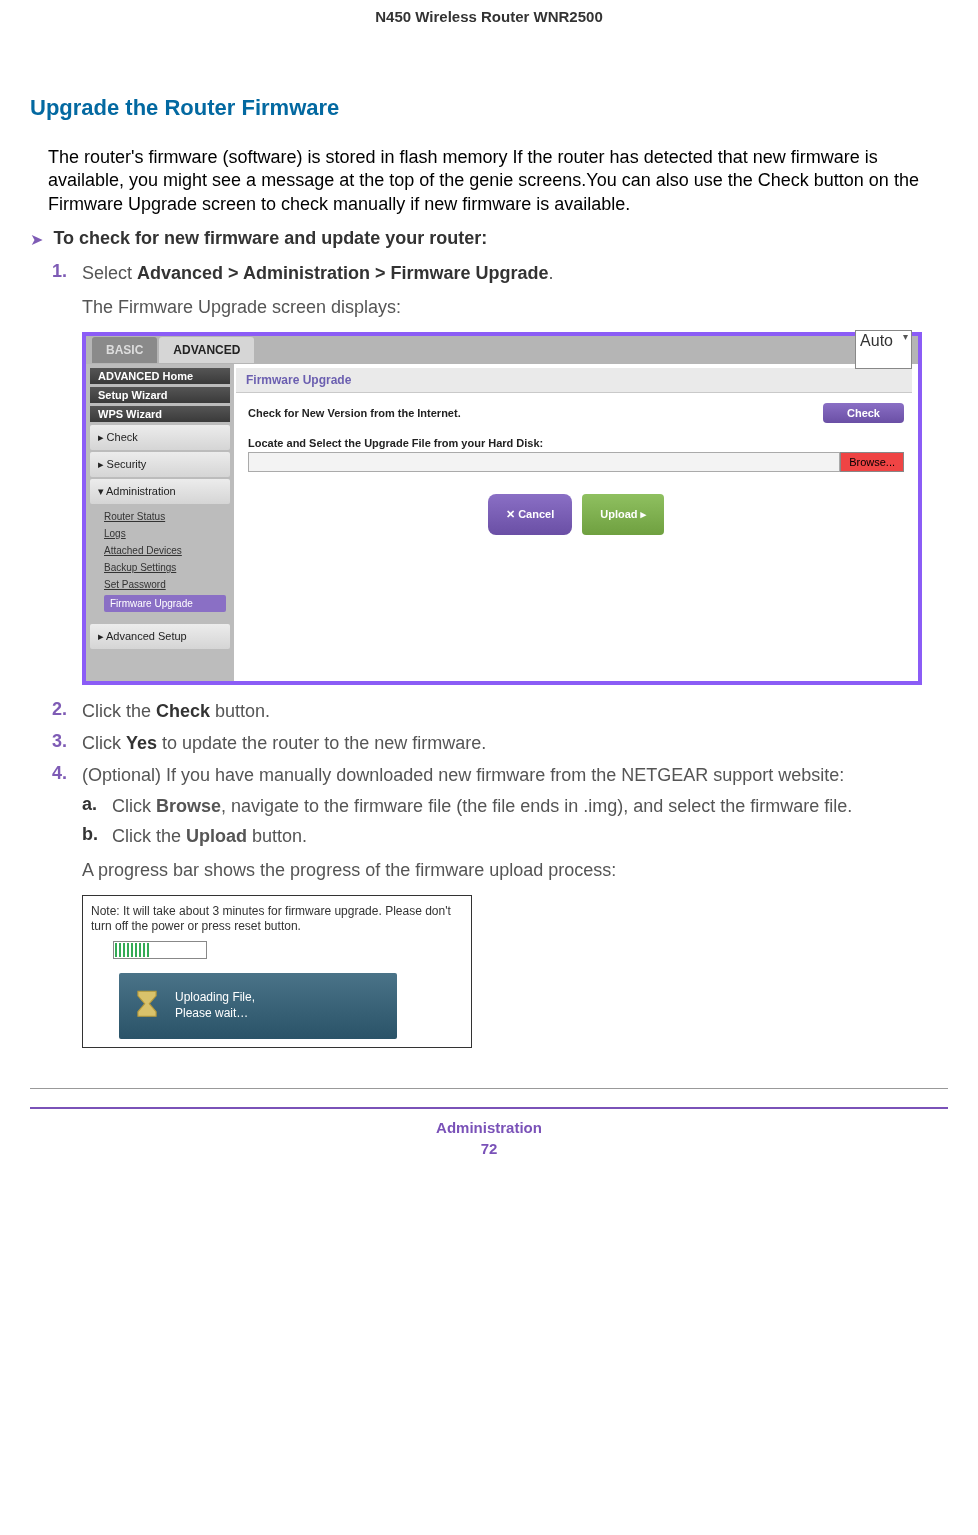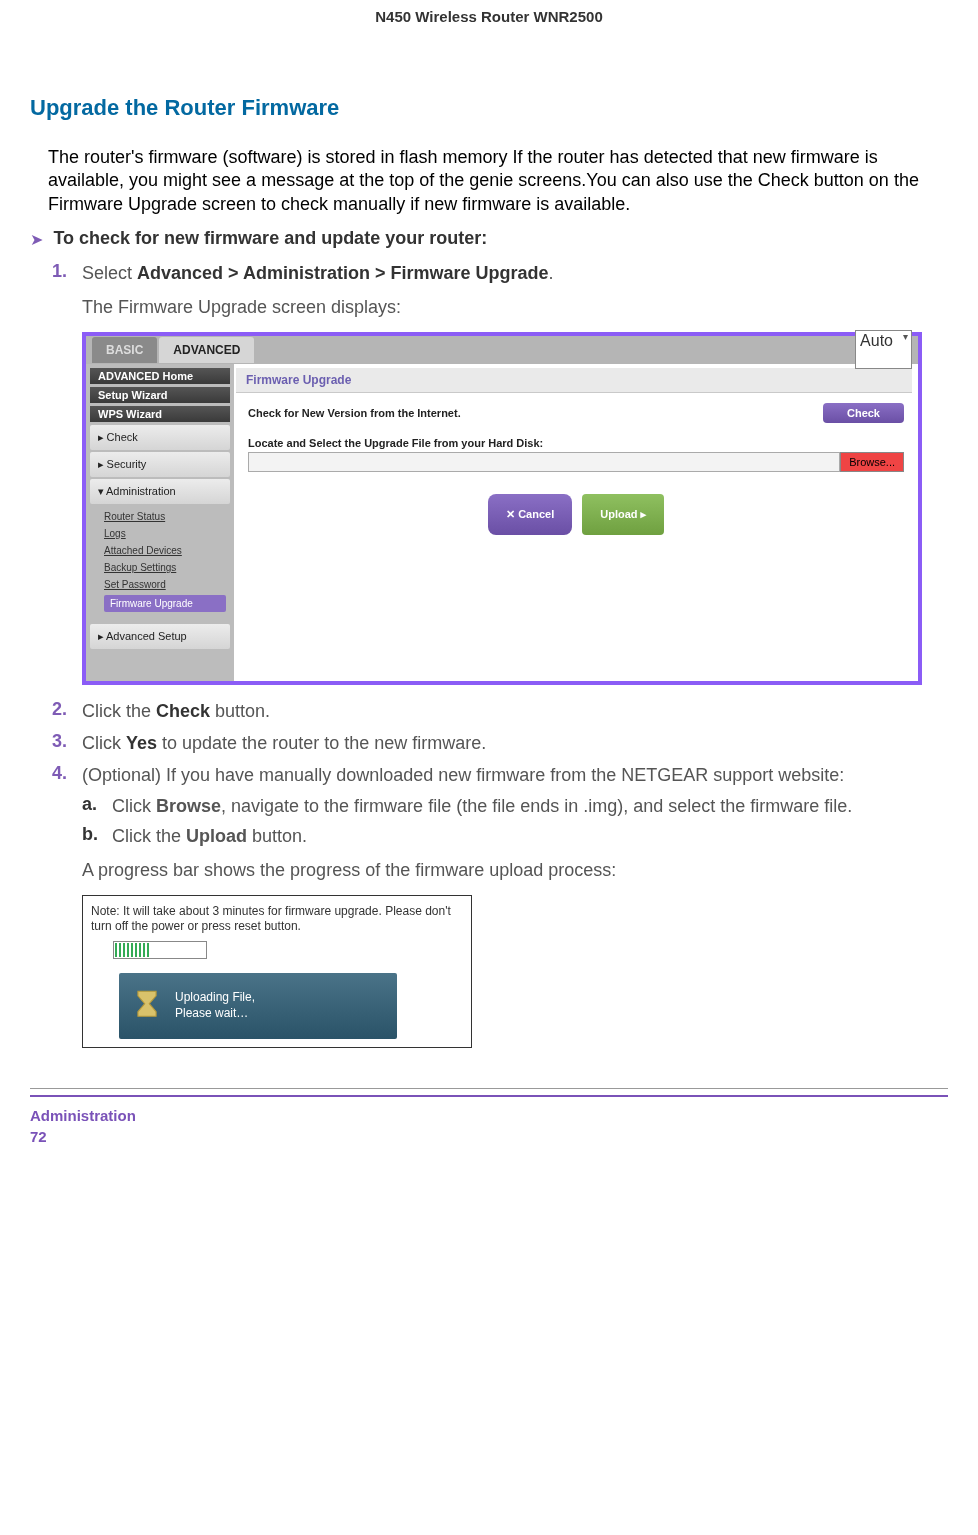--- a/index.html
+++ b/index.html
@@ -305,21 +305,22 @@
   }
   .hourglass svg { width: 100%; height: 100%; }
   .uploading-text {
     font-size: 12px;
     line-height: 1.3;
   }
 
   .footer {
     border-top: 1px solid #999;
     margin-top: 40px;
-    padding-top: 6px;
+    padding-top: 18px;
+    text-align: center;
     position: relative;
   }
   .footer-stripe {
     height: 2px;
     background: #7a52b8;
     margin-bottom: 10px;
   }
   .footer-label {
     color: #7a52b8;
     font-weight: bold;

